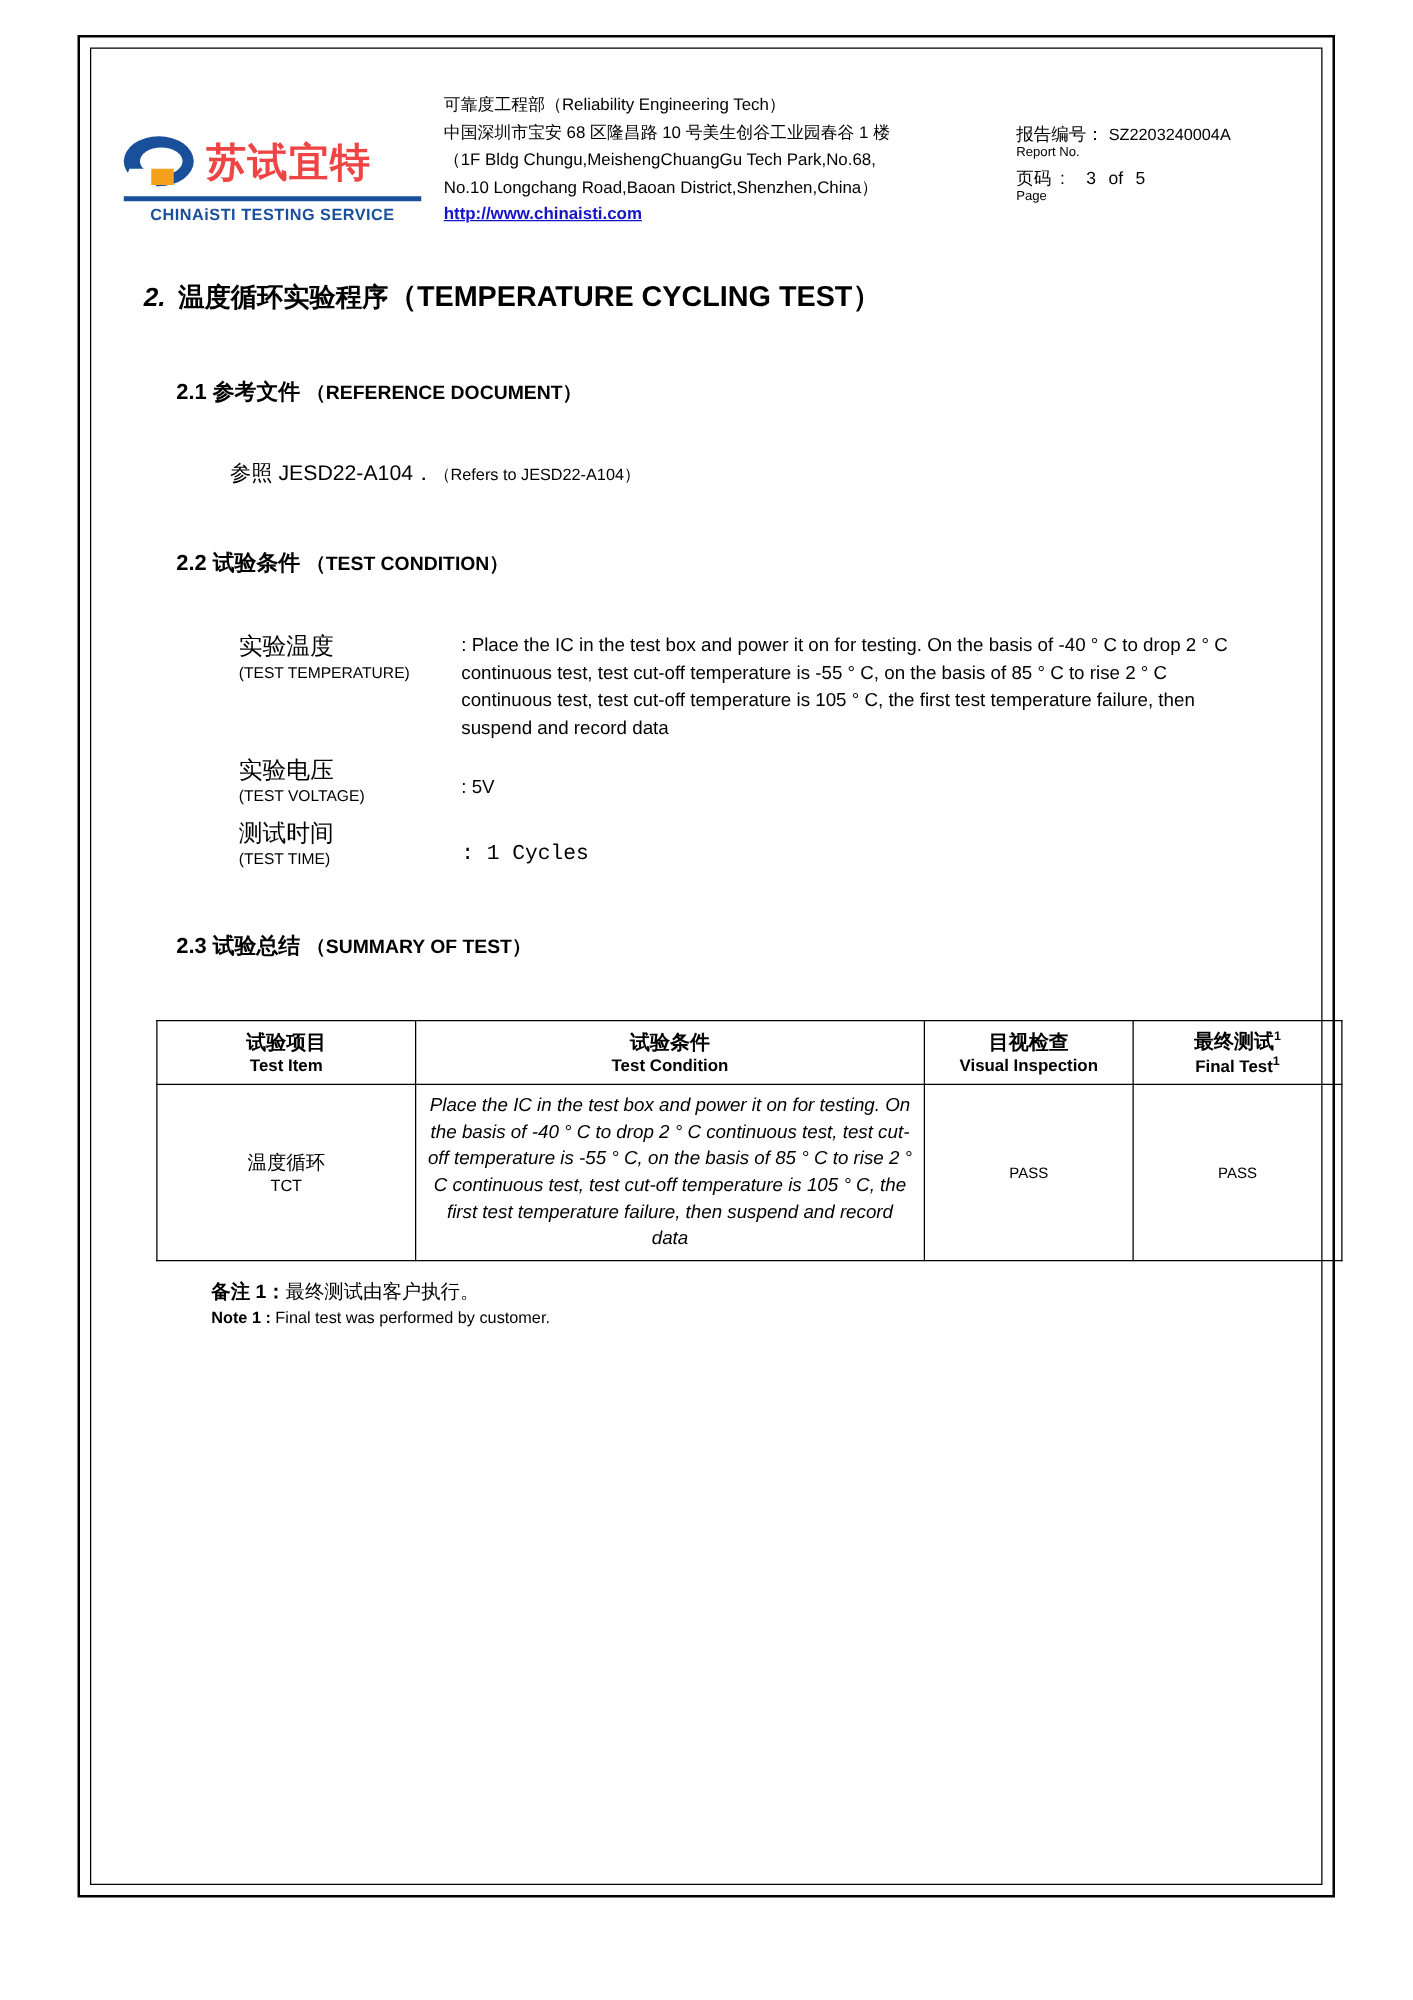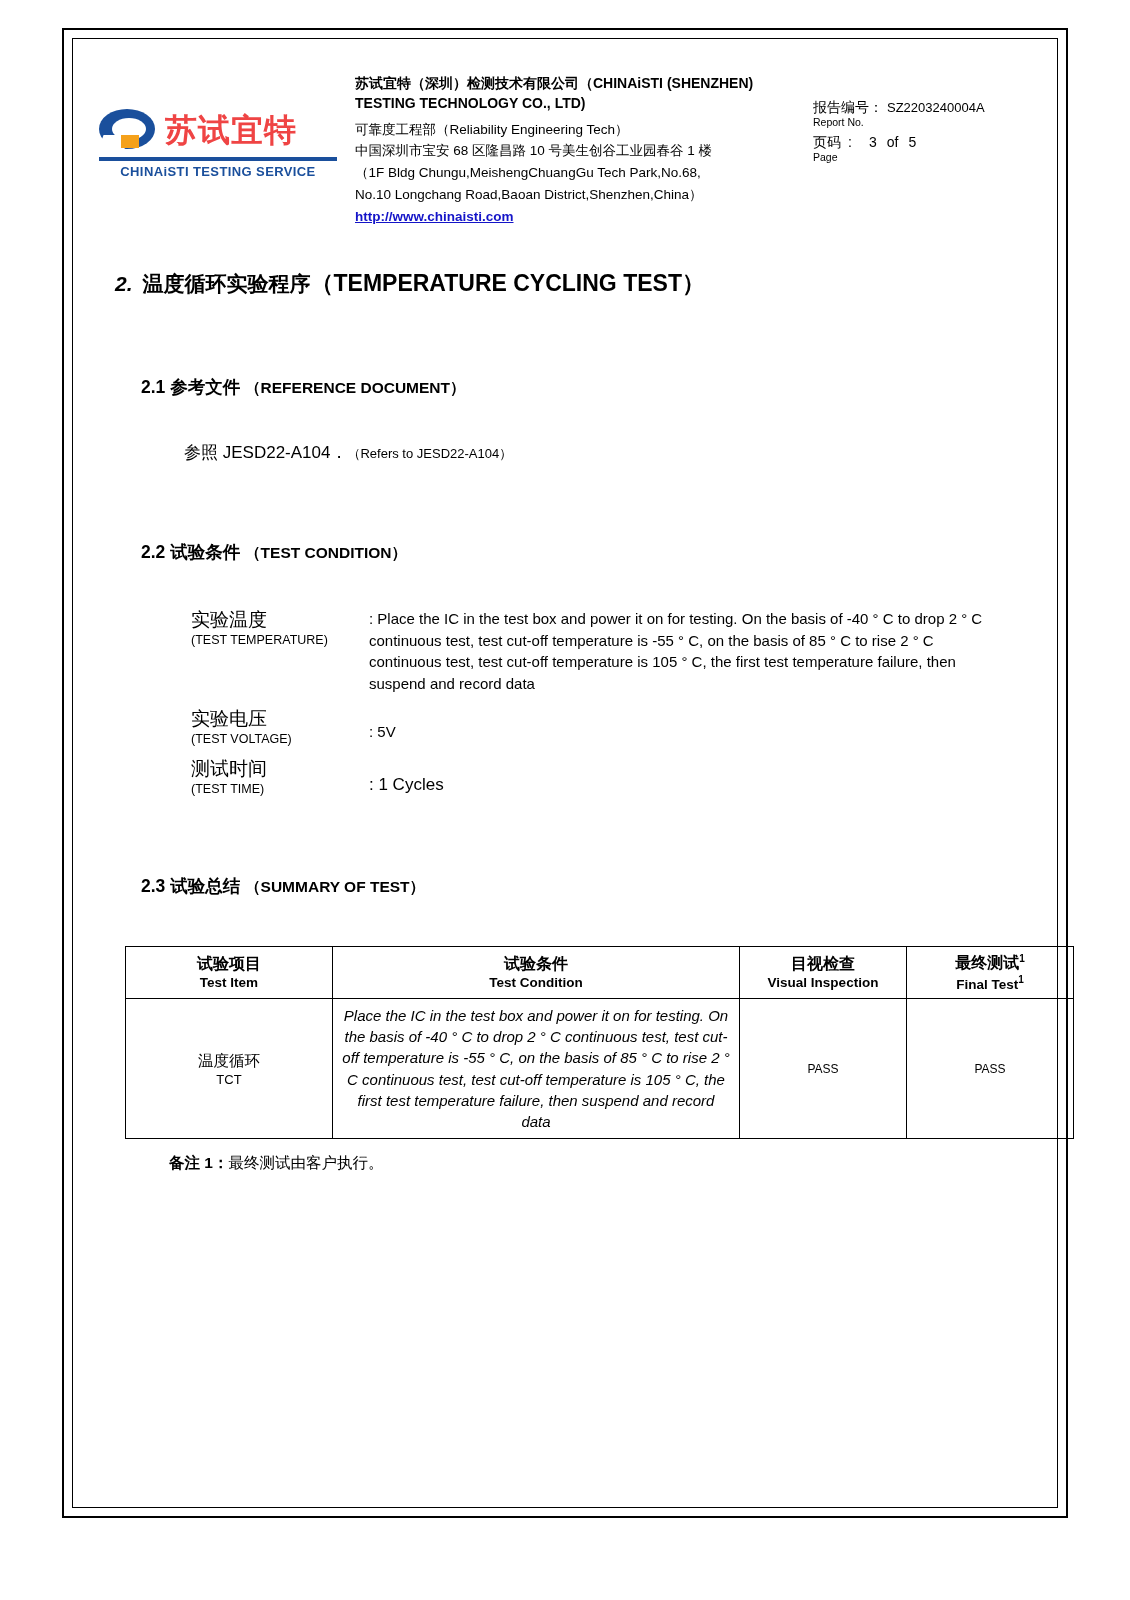--- a/index.html
+++ b/index.html
@@ -166,21 +166,21 @@
     font-size: 21px;
     font-weight: bold;
   }
   .sec-title .num {
     font-style: italic;
     margin-right: 10px;
   }
   .sec-title .en { font-size: 23px; }
 
   .sub-title {
-    margin-top: 76px;
+    margin-top: 48px;
     margin-left: 42px;
     font-size: 17.5px;
     font-weight: bold;
   }
   .sub-title .en { font-size: 15.5px; }
 
   .ref-line {
     margin-top: 42px;
     margin-left: 85px;
     font-size: 17px;
@@ -204,21 +204,21 @@
   .cond-label .en { font-size: 12.5px; line-height: 1.25; }
   .cond-val {
     flex: 1 1 auto;
     font-size: 15px;
     line-height: 1.45;
     max-width: 630px;
   }
   .cond-val.big { font-size: 17px; }
   .cond-row.v2 { margin-top: 12px; }
   .cond-row.v2 .cond-val { padding-top: 14px; }
-  .cond-row.v3 .cond-val { padding-top: 16px; }
+  .cond-row.v3 .cond-val { padding-top: 16px; font-family: Liberation Mono, monospace; }
 
   
   .tbl-wrap {
     margin-top: 48px;
     margin-left: 26px;
     width: 880px;
   }
   table.summary {
     border-collapse: collapse;
     width: 100%;
@@ -266,21 +266,20 @@
               <span class="logo-swirl"></span>
               <span class="logo-orange"></span>
             </span>
             <span class="logo-cn">苏试宜特</span>
           </div>
           <div class="logo-bar"></div>
           <div class="logo-en">CHINAiSTI TESTING SERVICE</div>
         </div>
 
         <div class="addr-box">
-          <div class="addr-title">苏试宜特（深圳）检测技术有限公司（CHINAiSTI (SHENZHEN) TESTING TECHNOLOGY CO., LTD)</div>
           <div class="addr-line">可靠度工程部（Reliability Engineering Tech）</div>
           <div class="addr-line">中国深圳市宝安 68 区隆昌路 10 号美生创谷工业园春谷 1 楼</div>
           <div class="addr-line">（1F Bldg Chungu,MeishengChuangGu Tech Park,No.68,</div>
           <div class="addr-line">No.10 Longchang Road,Baoan District,Shenzhen,China）</div>
           <a class="addr-link" href="#">http://www.chinaisti.com</a>
         </div>
 
         <div class="report-box">
           <div class="rb-row">
             <span class="rb-label-cn">报告编号：</span>
@@ -377,17 +376,18 @@
               <td class="cond-cell">Place the IC in the test box and power it on for testing. On the basis of -40 ° C to drop 2 ° C continuous test, test cut-off temperature is -55 ° C, on the basis of 85 ° C to rise 2 ° C continuous test, test cut-off temperature is 105 ° C, the first test temperature failure, then suspend and record data</td>
               <td class="result">PASS</td>
               <td class="result">PASS</td>
             </tr>
           </tbody>
         </table>
       </div>
 
       <div class="note">
         <div class="cn"><span>备注 1：</span><span class="body">最终测试由客户执行。</span></div>
+        <div class="en"><span class="lbl">Note 1 :</span> <span>Final test was performed by customer.</span></div>
       </div>
 
     </div>
   </div>
 </div>
 
 </body></html>

